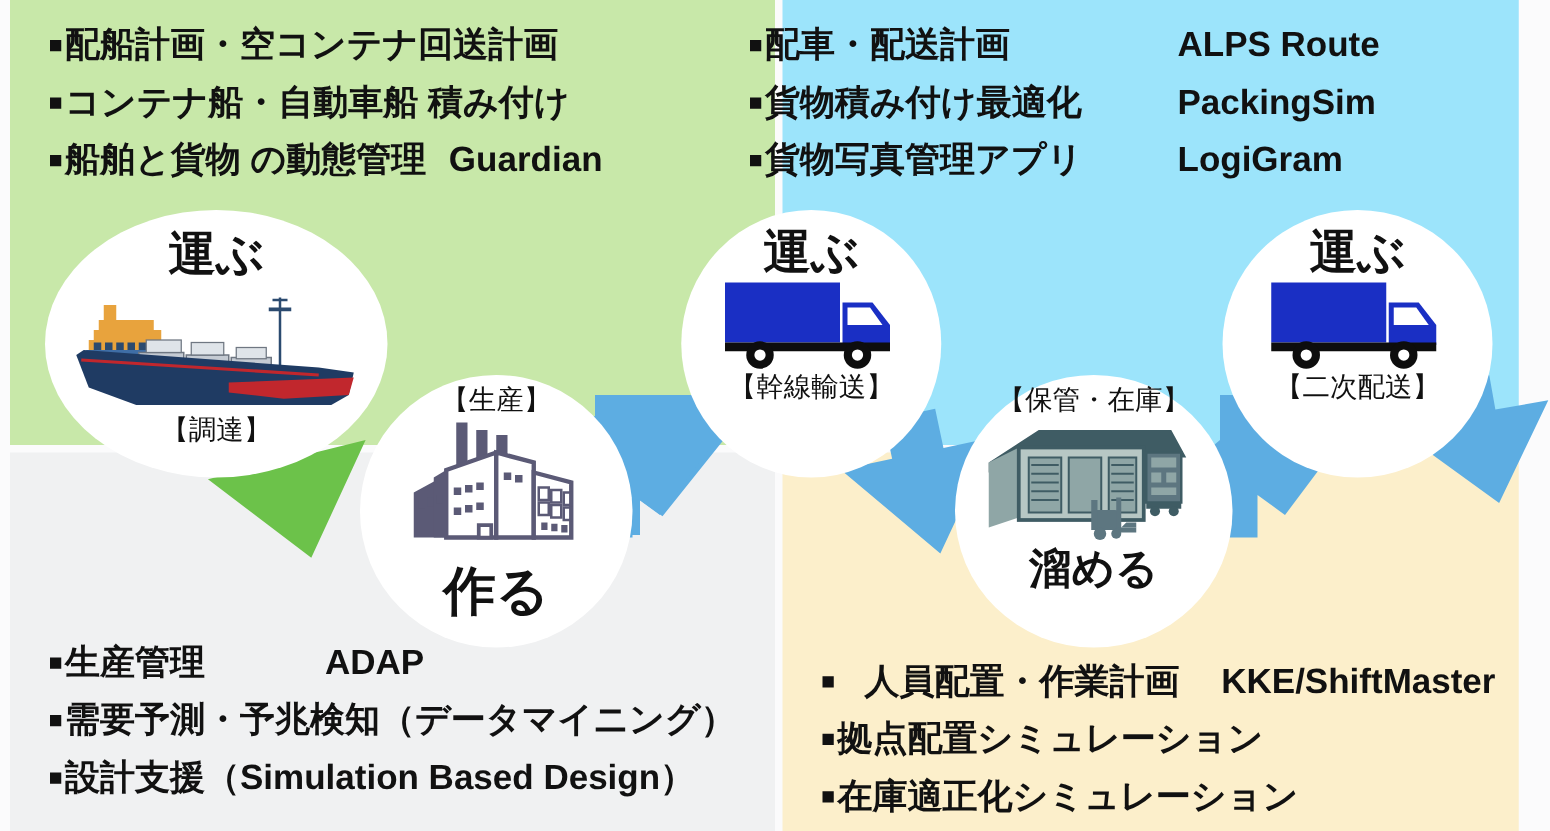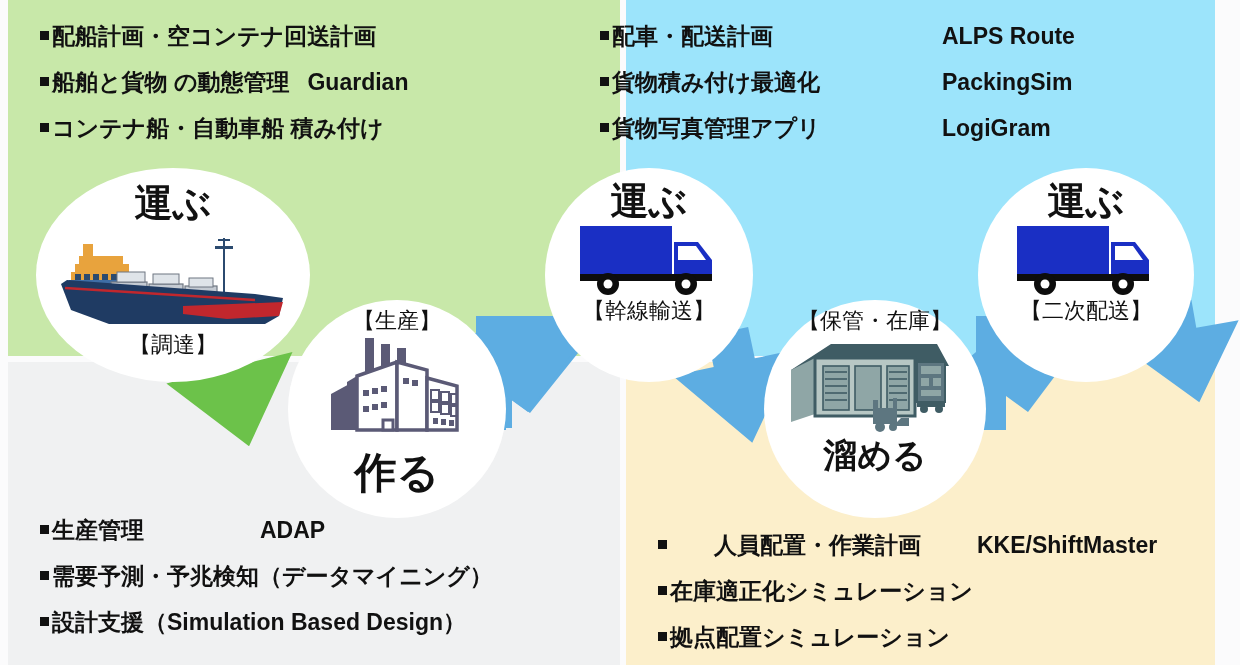--- a/index.html
+++ b/index.html
@@ -12,21 +12,21 @@
   #quad-green {left:8px;   top:0px;   width:612px; height:356px; background:#c8e8a9;}
   #quad-blue  {left:626px; top:0px;   width:589px; height:356px; background:#9ce4fb;}
   #quad-gray  {left:8px;   top:362px; width:612px; height:303px; background:#f0f1f2;}
   #quad-cream {left:626px; top:362px; width:589px; height:303px; background:#fcefcb;}
 
   
   .txtblock{position:absolute;z-index:6;}
   .line{
     display:flex;align-items:baseline;
     font-weight:bold;color:#111;
-    font-size:23px;line-height:46px;white-space:nowrap;
+    font-size:28px;line-height:46px;white-space:nowrap;
     letter-spacing:0px;
   }
   .bullet{
     display:inline-block;width:9px;height:9px;background:#111;
     margin-right:3px;flex:none;position:relative;top:-4px;
   }
   .lbl{display:inline-block;}
   .prod{display:inline-block;font-weight:bold;}
 
   #txt-tl{left:40px; top:13px;}
@@ -294,30 +294,30 @@
     </div>
     <div class="stage-label">【二次配送】</div>
   </div>
 
   <div class="txtblock" id="txt-tl">
     <div class="line l0">
       <span class="bullet"></span>
       <span class="lbl">配船計画・空コンテナ回送計画</span>
       <span class="prod"></span>
     </div>
+    <div class="line l1">
+      <span class="bullet"></span>
+      <span class="lbl">コンテナ船・自動車船 積み付け</span>
+      <span class="prod"></span>
+    </div>
     <div class="line l2">
       <span class="bullet"></span>
       <span class="lbl">船舶と貨物 の動態管理</span>
       <span class="prod">Guardian</span>
     </div>
-    <div class="line l1">
-      <span class="bullet"></span>
-      <span class="lbl">コンテナ船・自動車船 積み付け</span>
-      <span class="prod"></span>
-    </div>
   </div>
 
   <div class="txtblock" id="txt-tr">
     <div class="line l0">
       <span class="bullet"></span>
       <span class="lbl">配車・配送計画</span>
       <span class="prod">ALPS Route</span>
     </div>
     <div class="line l1">
       <span class="bullet"></span>
@@ -348,25 +348,25 @@
       <span class="prod"></span>
     </div>
   </div>
 
   <div class="txtblock" id="txt-br">
     <div class="line l0">
       <span class="bullet"></span>
       <span class="lbl">人員配置・作業計画</span>
       <span class="prod">KKE/ShiftMaster</span>
     </div>
+    <div class="line l2">
+      <span class="bullet"></span>
+      <span class="lbl">拠点配置シミュレーション</span>
+      <span class="prod"></span>
+    </div>
     <div class="line l1">
       <span class="bullet"></span>
       <span class="lbl">在庫適正化シミュレーション</span>
       <span class="prod"></span>
     </div>
-    <div class="line l2">
-      <span class="bullet"></span>
-      <span class="lbl">拠点配置シミュレーション</span>
-      <span class="prod"></span>
-    </div>
   </div>
 
 </div>
 
 </body></html>

